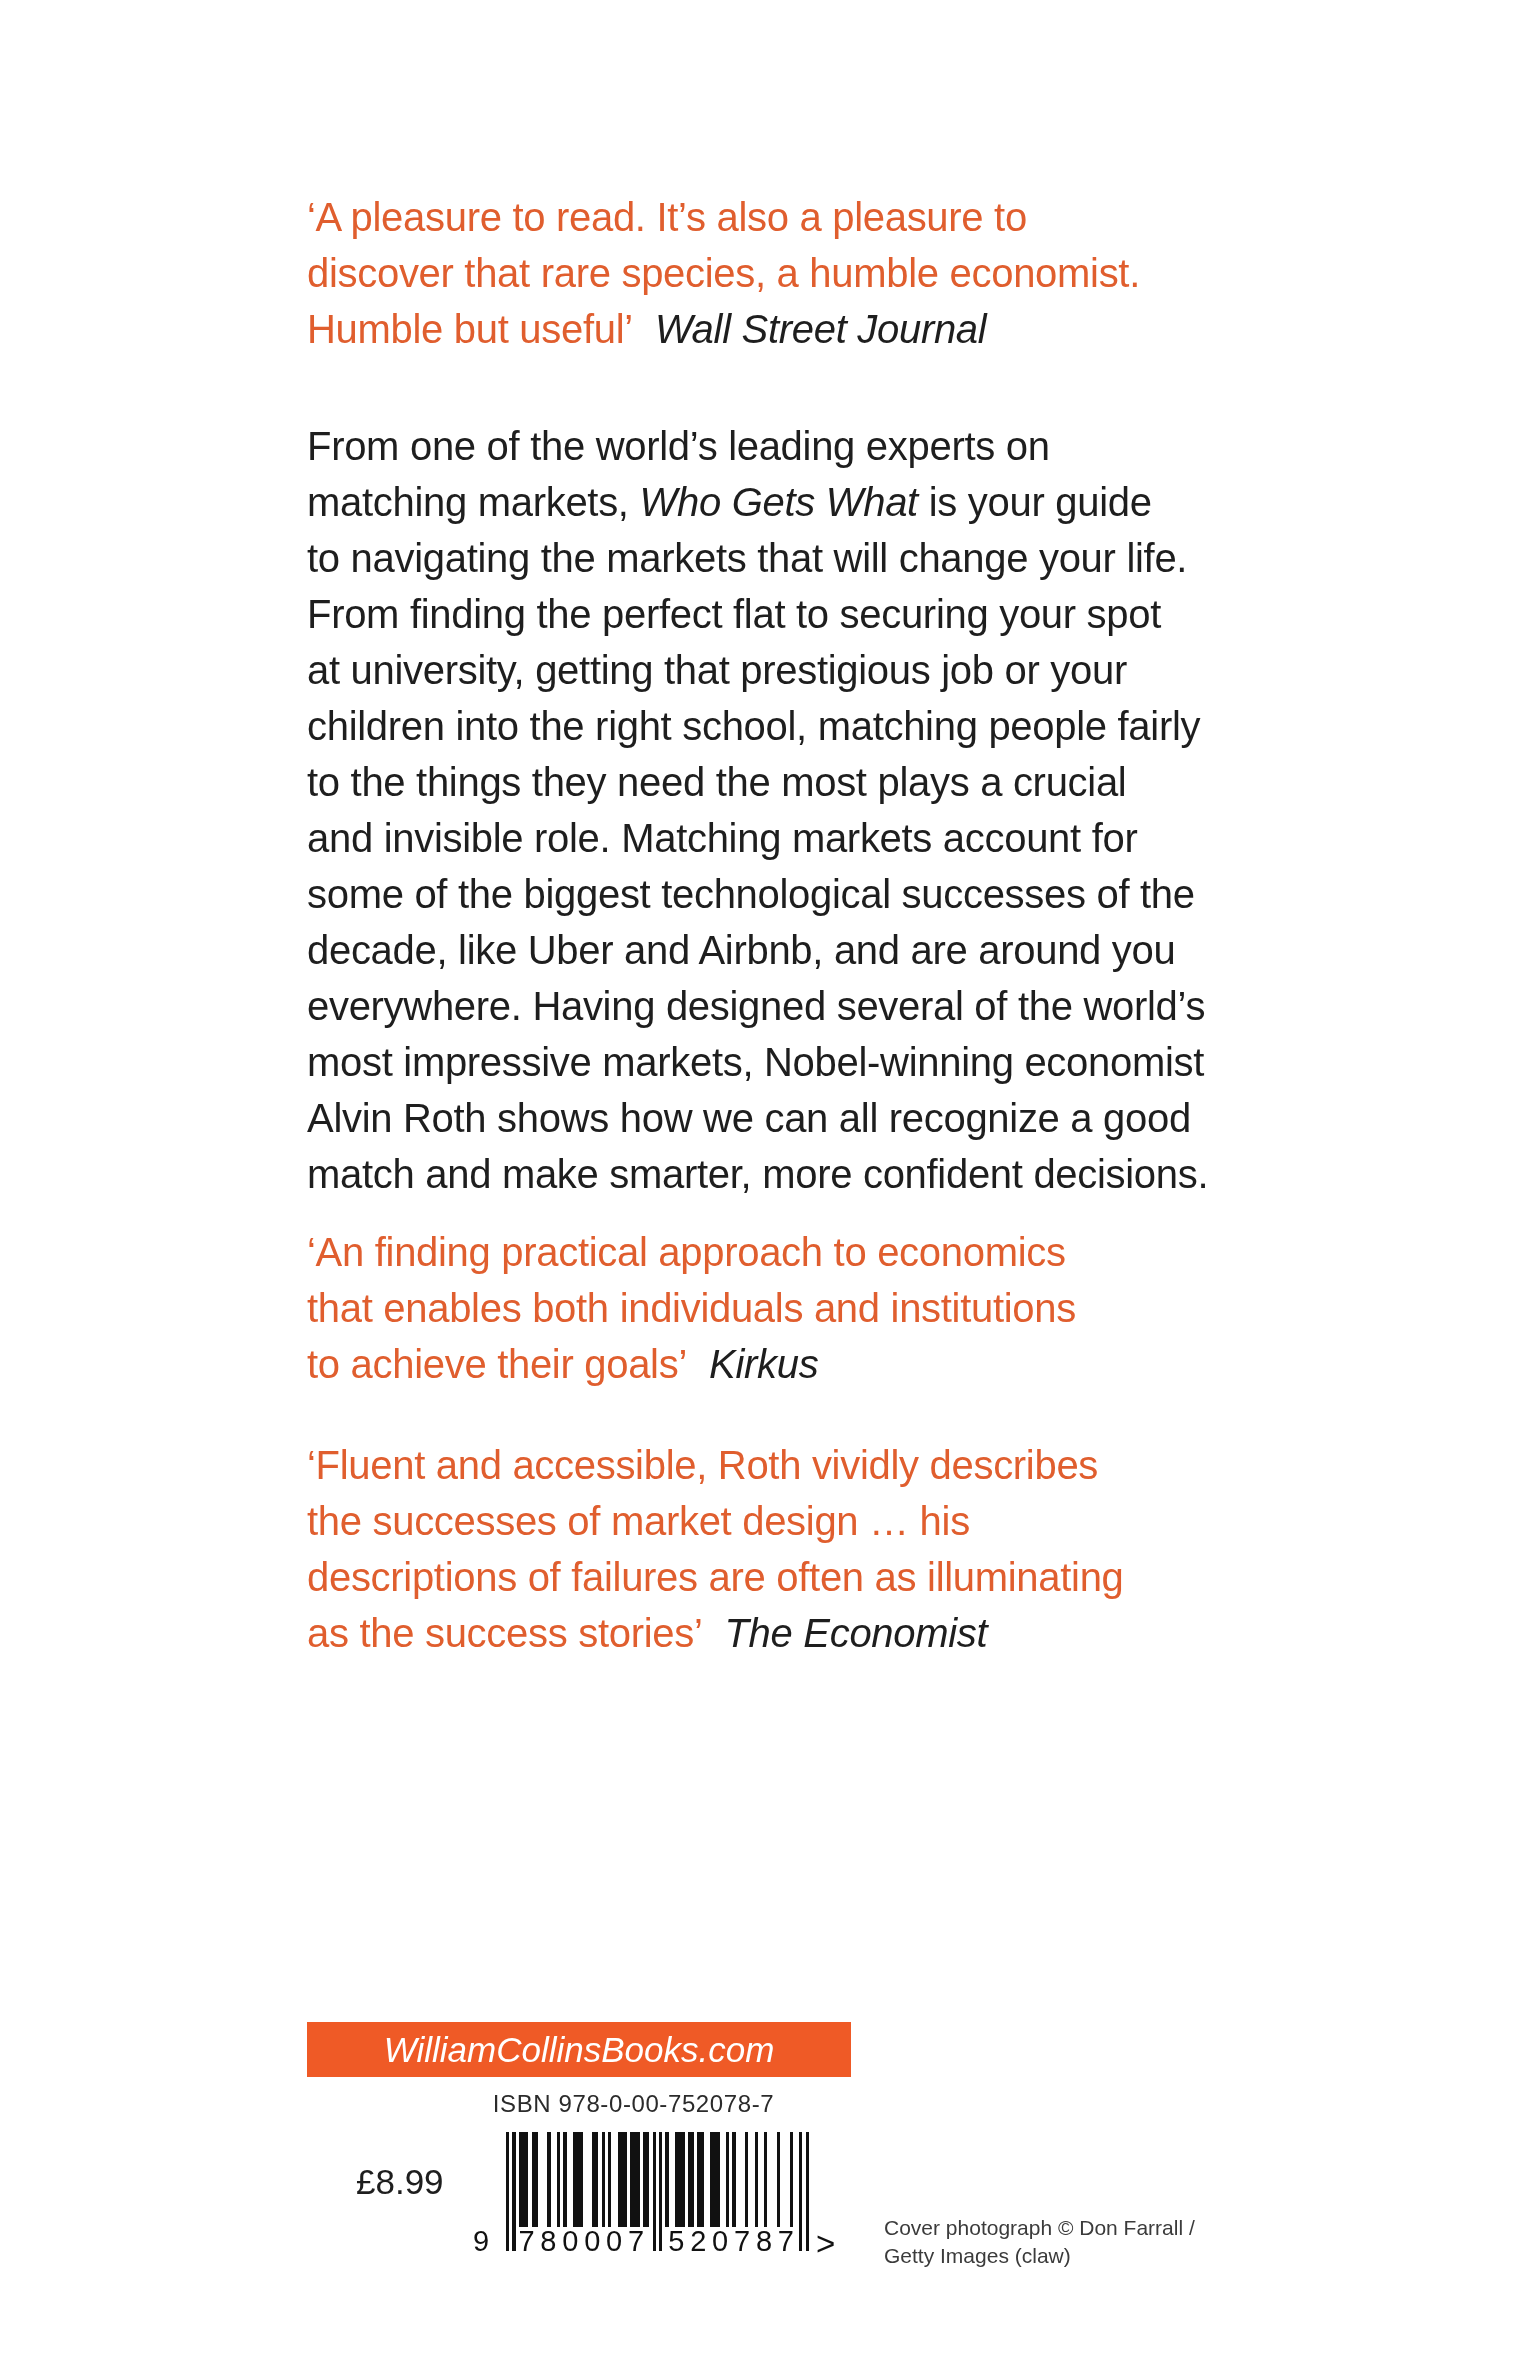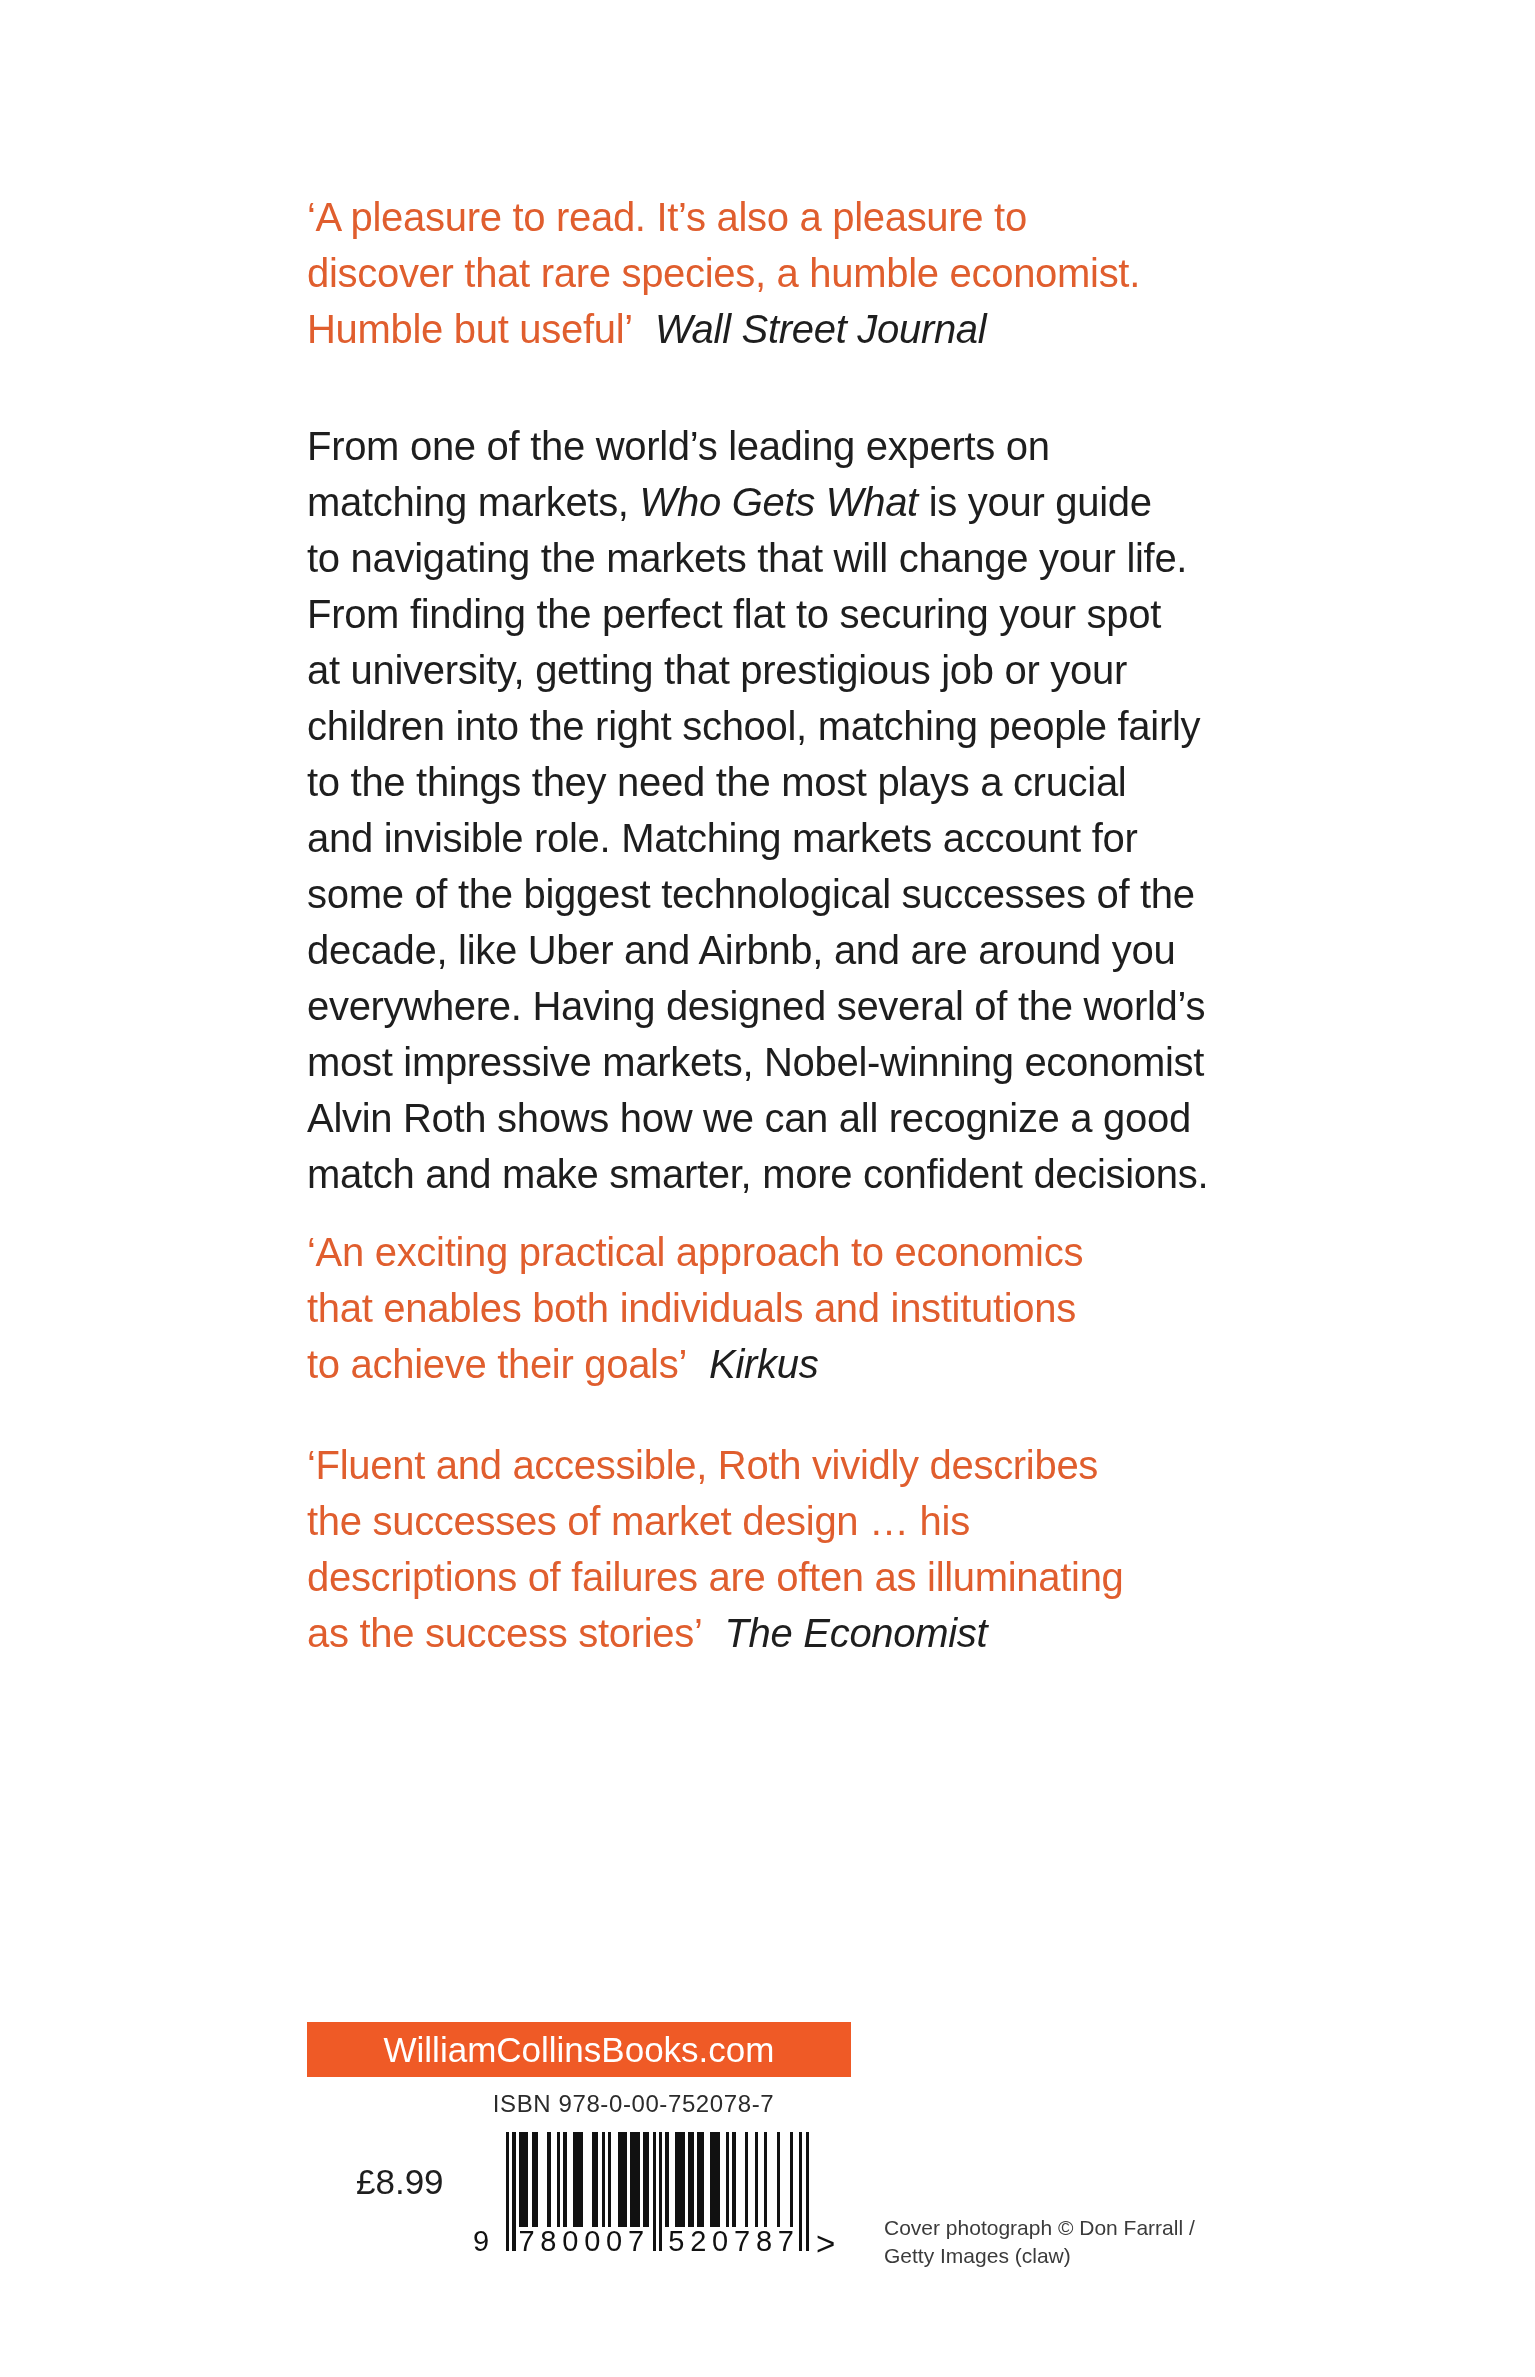--- a/index.html
+++ b/index.html
@@ -28,21 +28,21 @@
   .q1 { top: 189px; }
   .desc { top: 406px; margin-top: 12px; }
   .q2 { top: 1224px; }
   .q3 { top: 1437px; }
 
   .publisher-bar {
     position: absolute;
     left: 307px; top: 2022px;
     width: 544px; height: 55px;
     background: var(--bar, #EF5A26);
-    display: flex; align-items: center; justify-content: center;
+    display: flex; align-items: center; justify-content: center; font-style: italic;
   }
   .publisher-bar span {
     color: var(--bar_text, #ffffff);
     font-size: 35px;
     letter-spacing: 0px;
   }
 
   .isbn {
     position: absolute;
     left: 480px; top: 2090px;
@@ -110,21 +110,21 @@
       <div class="line"><span class="seg-p">and invisible role. Matching markets account for</span></div>
       <div class="line"><span class="seg-p">some of the biggest technological successes of the</span></div>
       <div class="line"><span class="seg-p">decade, like Uber and Airbnb, and are around you</span></div>
       <div class="line"><span class="seg-p">everywhere. Having designed several of the world’s</span></div>
       <div class="line"><span class="seg-p">most impressive markets, Nobel-winning economist</span></div>
       <div class="line"><span class="seg-p">Alvin Roth shows how we can all recognize a good</span></div>
       <div class="line"><span class="seg-p">match and make smarter, more confident decisions.</span></div>
     </section>
 
   <section class="textblock q2">
-      <div class="line"><span class="seg-a">‘An exciting practical approach to economics</span></div>
+      <div class="line"><span class="seg-a">‘An finding practical approach to economics</span></div>
       <div class="line"><span class="seg-a">that enables both individuals and institutions</span></div>
       <div class="line"><span class="seg-a">to achieve their goals’</span><span class="seg-s">Kirkus</span></div>
     </section>
 
   <section class="textblock q3">
       <div class="line"><span class="seg-a">‘Fluent and accessible, Roth vividly describes</span></div>
       <div class="line"><span class="seg-a">the successes of market design … his</span></div>
       <div class="line"><span class="seg-a">descriptions of failures are often as illuminating</span></div>
       <div class="line"><span class="seg-a">as the success stories’</span><span class="seg-s">The Economist</span></div>
     </section>

